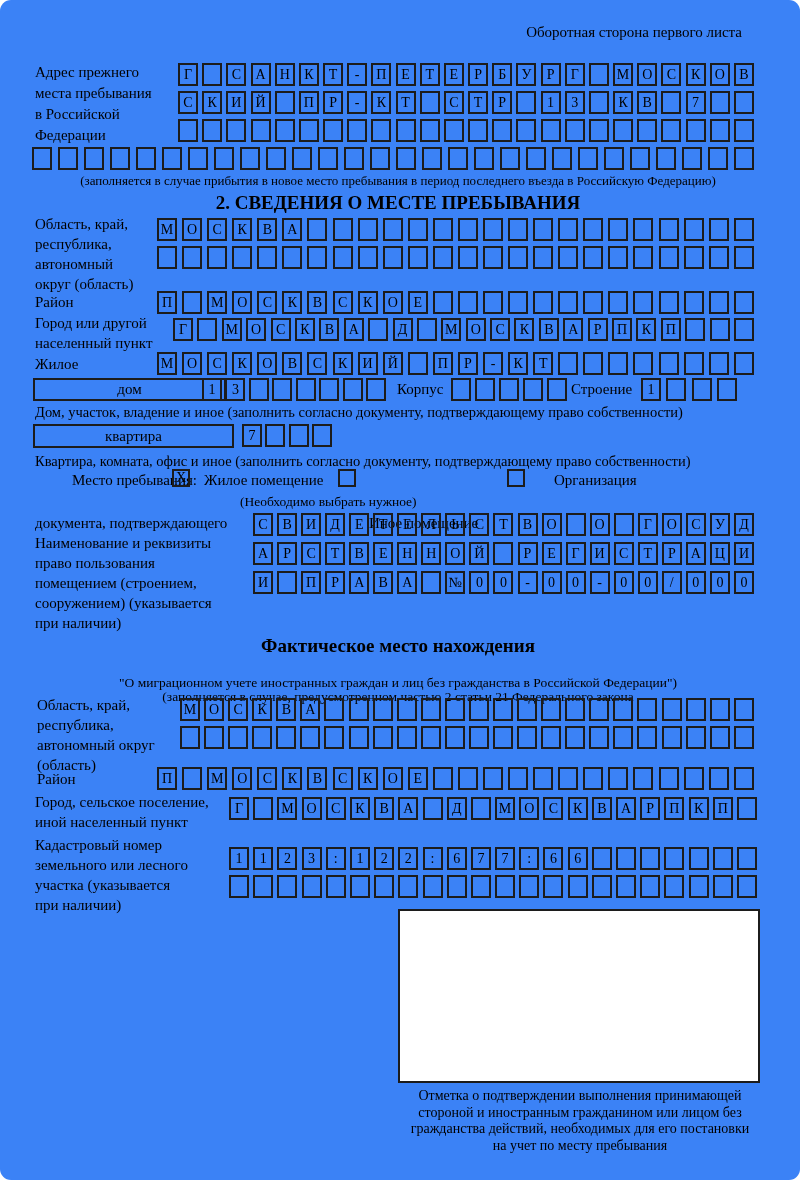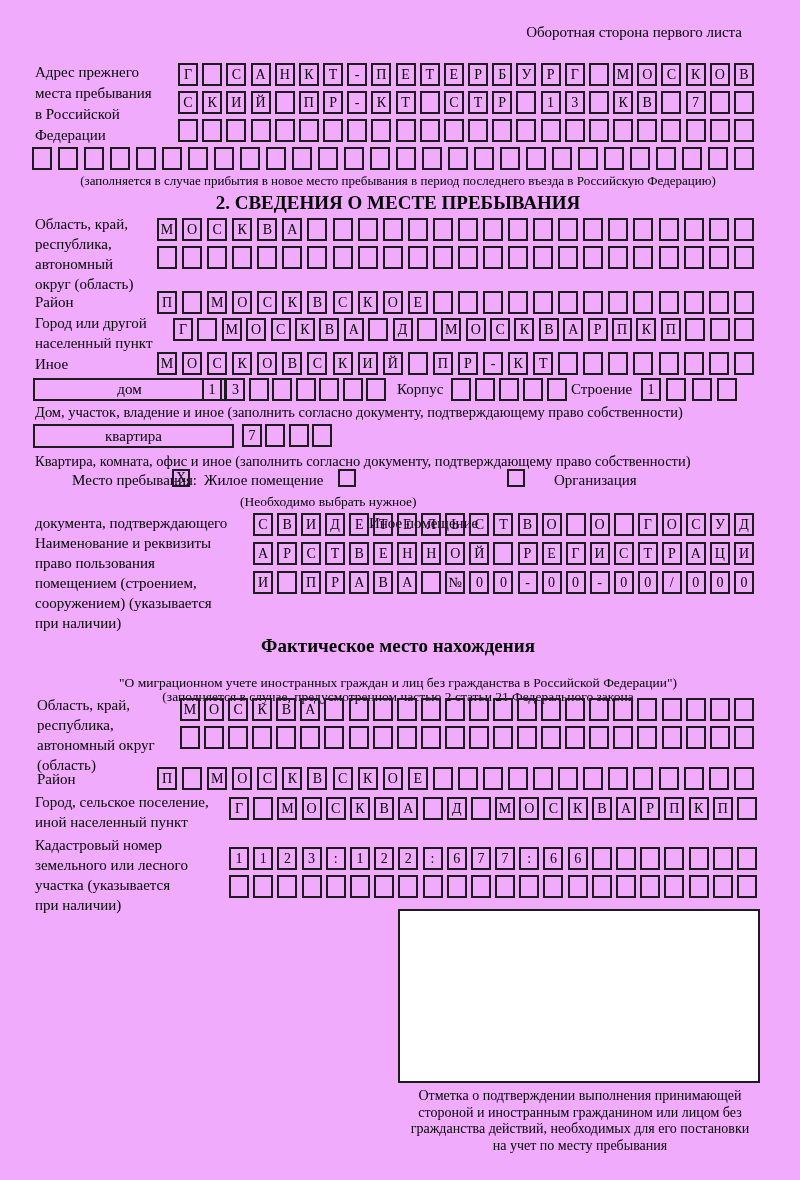--- a/index.html
+++ b/index.html
@@ -1,17 +1,17 @@
 <!DOCTYPE html>
 <html><head>
 <meta charset="utf-8">
 <style>
   html,body { margin:0; padding:0; background:#fff; }
-  .page { position:relative; width:800px; height:1180px; background:#f0abfc;
-          font-family:"Liberation Serif","DejaVu Serif",serif; color:#000; overflow:hidden; }
+  .page { position:relative; width:800px; height:1180px; background:#3b82f6;
+          font-family:"Liberation Serif","DejaVu Serif",serif; color:#000; overflow:hidden;border-radius:11px; }
   .abs { position:absolute; }
   .label { font-size:15px; line-height:21px; white-space:nowrap; }
   .label-tight { font-size:15px; line-height:20px; white-space:nowrap; }
   .note { font-size:13px; white-space:nowrap; }
   .center { left:0; width:796px; text-align:center; }
   .btitle { font-weight:bold; font-size:19px; }
   .cellrow { display:flex; justify-content:space-between; }
   .cell { flex:0 0 20px; width:20px; height:23px; border:2px solid #1c1c1c; box-sizing:border-box;
           display:flex; align-items:center; justify-content:center; font-size:14px; line-height:1; }
   .fieldbox { border:2px solid #1c1c1c; box-sizing:border-box; display:flex; align-items:center;
@@ -258,21 +258,21 @@
       <div class="cell">А</div>
       <div class="cell">Р</div>
       <div class="cell">П</div>
       <div class="cell">К</div>
       <div class="cell">П</div>
       <div class="cell"></div>
       <div class="cell"></div>
       <div class="cell"></div>
     </div>
 
-  <div class="abs label" style="left:35px; top:354px;">Иное</div>
+  <div class="abs label" style="left:35px; top:354px;">Жилое</div>
   <div class="abs cellrow" style="left:157px; top:352px; width:597px;">
       <div class="cell">М</div>
       <div class="cell">О</div>
       <div class="cell">С</div>
       <div class="cell">К</div>
       <div class="cell">О</div>
       <div class="cell">В</div>
       <div class="cell">С</div>
       <div class="cell">К</div>
       <div class="cell">И</div>

